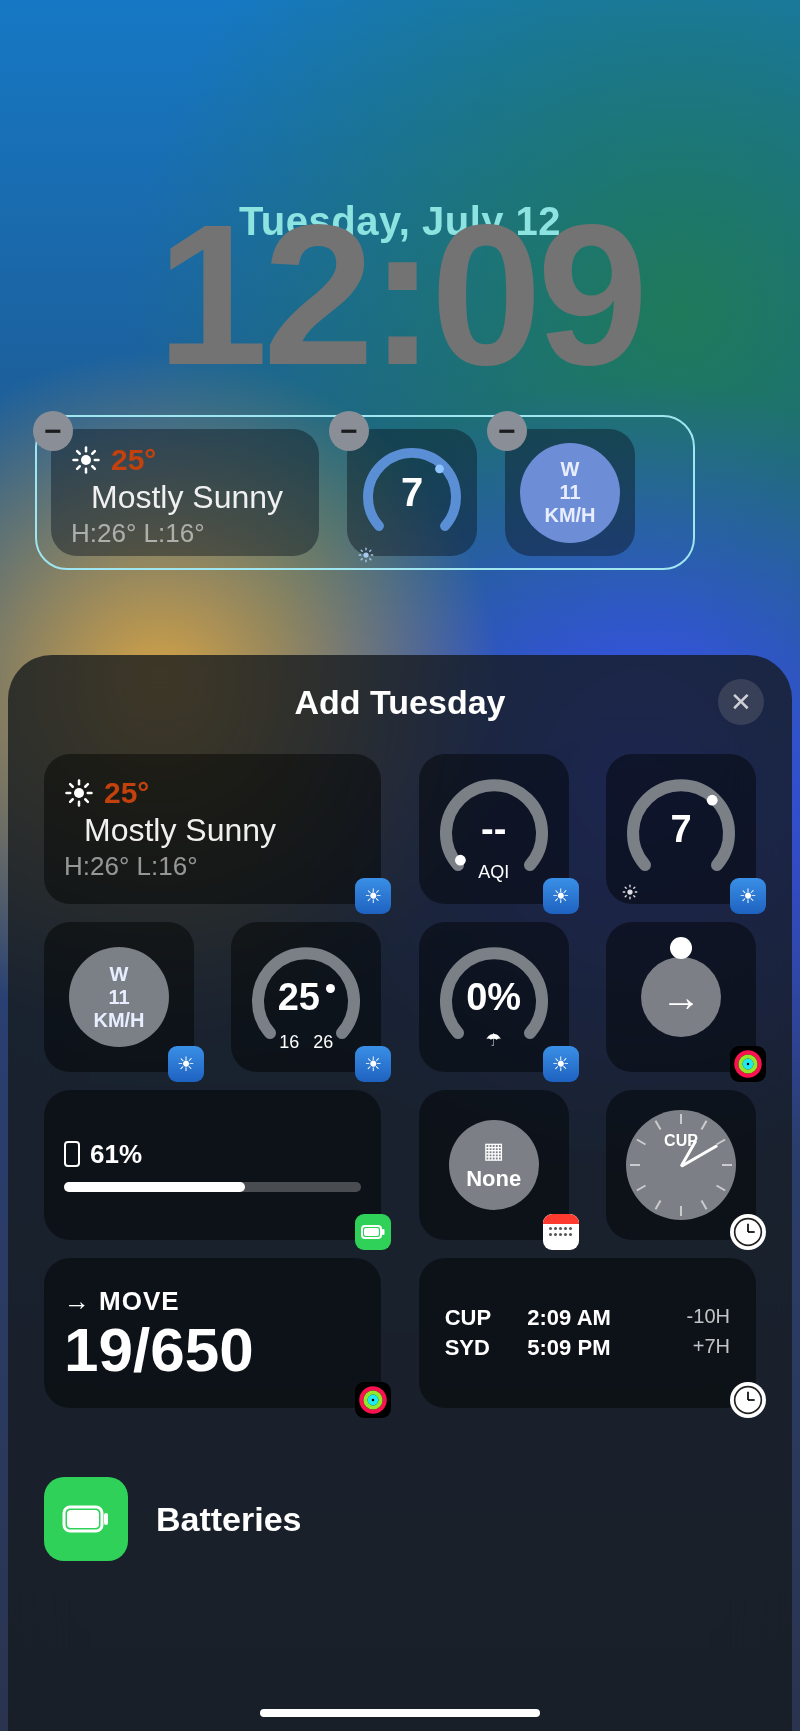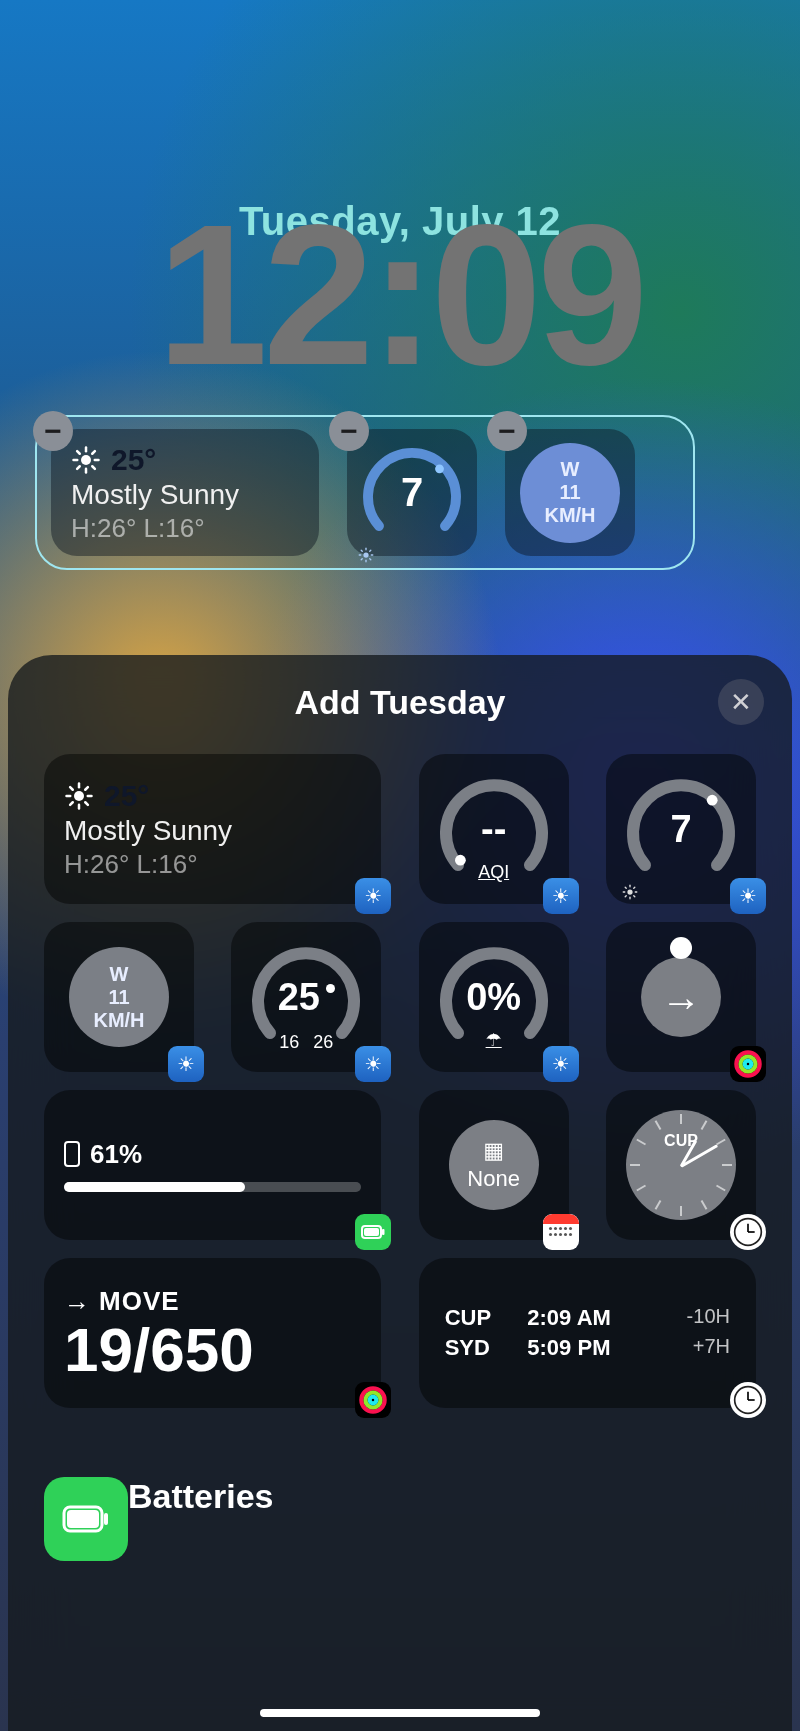--- a/index.html
+++ b/index.html
@@ -34,22 +34,22 @@
   .selwidget.wide { flex: 0 0 268px; padding: 14px 20px; }
   .selwidget.sq { flex: 0 0 130px; display:flex; align-items:center; justify-content:center; }
   .remove-badge {
     position: absolute; top: -18px; left: -18px; width: 40px; height: 40px;
     border-radius: 50%; background: #8a8f97; display:flex; align-items:center; justify-content:center;
     font-size: 30px; font-weight: 600; color: #1c1c1e;
   }
   .sun-row { display:flex; align-items:center; gap:10px; }
   .sun-icon { width:30px; height:30px; display:inline-block; }
   .sun-icon svg { width:100%; height:100%; }
-  .temp-main { font-size: 30px; font-weight:600; color:#0f172a; }
-  .cond { font-size: 28px; color:#f0f0f0; margin-top:2px; }
+  .temp-main { font-size: 30px; font-weight:600; color:#c2410c; }
+  .cond { font-size: 32px; color:#f0f0f0; margin-top:2px;margin-left:20px; }
   .hl { font-size: 26px; color: rgba(255,255,255,0.55); margin-top:2px; }
 
   
   .gauge {
     position: relative; width:110px; height:110px;
   }
   .gauge svg { position:absolute; inset:0; }
   .gauge .val { position:absolute; inset:0; display:flex; align-items:center; justify-content:center; font-size:40px; font-weight:600; }
   .gauge .sub { position:absolute; bottom:2px; left:0; right:0; text-align:center; font-size:16px; color:rgba(255,255,255,0.9);}
 
@@ -82,58 +82,58 @@
   .app-badge { position:absolute; bottom:-10px; right:-10px; width:36px; height:36px; border-radius:9px; display:flex; align-items:center; justify-content:center; font-size:20px;}
   .app-badge.weather { background: linear-gradient(180deg,#3a8fe6,#1e62c0); }
   .app-badge.fitness { background: #000; }
   .app-badge.battery { background: #2fd158; }
   .app-badge.calendar { background:#fff; }
   .app-badge.clock { background:#fff; border-radius:50%; }
 
   .mini-gauge { position:relative; width:120px; height:120px; }
   .mini-gauge svg{position:absolute;inset:0;}
   .mini-gauge .c { position:absolute; inset:0; display:flex; align-items:center; justify-content:center; font-size:38px; font-weight:600;}
-  .mini-gauge .lbl { position:absolute; bottom:6px; left:0; right:0; text-align:center; font-size:18px;text-decoration:underline; }
+  .mini-gauge .lbl { position:absolute; bottom:6px; left:0; right:0; text-align:center; font-size:18px; }
 
   .wind-circle.small { width:100px;height:100px; background:#7b7f86; font-size:20px;}
 
   .temp-gauge .subnums { position:absolute; bottom:4px; left:0; right:0; display:flex; justify-content:center; gap:14px; font-size:18px; }
 
   .fit-circle { width:80px;height:80px;border-radius:50%;background:#7c7f85; position:relative;}
   .fit-circle::before{content:'';position:absolute;top:-20px;left:50%;transform:translateX(-50%);width:22px;height:22px;border-radius:50%;background:#fff;}
   .fit-arrow{position:absolute; inset:0; display:flex;align-items:center;justify-content:center;font-size:40px;font-weight:800;}
 
   
   .bat-wide .dev { font-size:24px; color:#eee;}
   .bat-wide .pct { font-size:26px; font-weight:700; display:flex; align-items:center; gap:10px; margin-bottom:4px;}
   .bat-bar { margin-top:12px; height:10px; border-radius:5px; background:rgba(255,255,255,0.25); width:100%; position:relative;}
   .bat-bar::after{content:'';position:absolute;top:0;left:0;height:100%;width:61%;background:#fff;border-radius:5px;}
   .phone-icon{display:inline-block;width:16px;height:26px;border:2px solid #fff;border-radius:4px;}
 
   .cal-circle{width:90px;height:90px;border-radius:50%;background:#7c7f85;display:flex;flex-direction:column;align-items:center;justify-content:center;gap:2px;}
   .cal-circle .ic{font-size:22px;}
-  .cal-circle .t{font-size:22px;font-weight:400;}
+  .cal-circle .t{font-size:22px;font-weight:700;}
 
   .clock-face{width:110px;height:110px;border-radius:50%;background:#7c7f85;position:relative;}
   .clock-face .city{position:absolute;top:22px;left:0;right:0;text-align:center;font-size:16px;font-weight:600;}
   .tick{position:absolute;left:50%;top:4px;width:2px;height:10px;background:rgba(255,255,255,0.6);transform-origin:1px 51px;}
   .hand{position:absolute;left:50%;top:50%;height:3px;background:#fff;transform-origin:left center;border-radius:2px;}
 
   
   .move-wide .hdr{display:flex;align-items:center;gap:8px;font-size:26px;font-weight:700;letter-spacing:1px;}
   .move-wide .big{font-size:62px;font-weight:700;line-height:1;margin-top:2px;}
 
   
   .world-wide { font-size:22px; font-weight:600; width:100%; padding:0 4px;}
   .world-row{display:flex; justify-content:space-between; line-height:1.35;}
   .world-row span:nth-child(1){width:70px;}
   .world-row span:nth-child(2){width:120px;text-align:left;}
   .world-row span:nth-child(3){width:70px;text-align:right;color:rgba(255,255,255,0.75);font-weight:500;font-size:20px;}
 
-  .suggestion { position:absolute; bottom:170px; left:36px; display:flex; align-items:flex-start; }
+  .suggestion { position:absolute; bottom:170px; left:36px; display:flex; align-items:center; gap:28px;}
   .suggestion .ic{width:84px;height:84px;border-radius:20px;background:#2fd158;display:flex;align-items:center;justify-content:center;}
   .suggestion .lbl{font-size:34px;font-weight:700;}
 
   .home-ind{position:absolute;bottom:14px;left:50%;transform:translateX(-50%);width:280px;height:8px;border-radius:4px;background:#fff;}
 
   .rings-badge svg{width:30px;height:30px;}
   .clock-badge svg{width:30px;height:30px;}
   .cal-badge{display:flex;flex-direction:column;align-items:center;justify-content:flex-start;overflow:hidden;}
   .cal-badge .top{background:#ff3b30;height:10px;width:100%;border-radius:9px 9px 0 0;}
   .cal-badge .dot-row{display:flex;gap:2px;margin-top:3px;}

